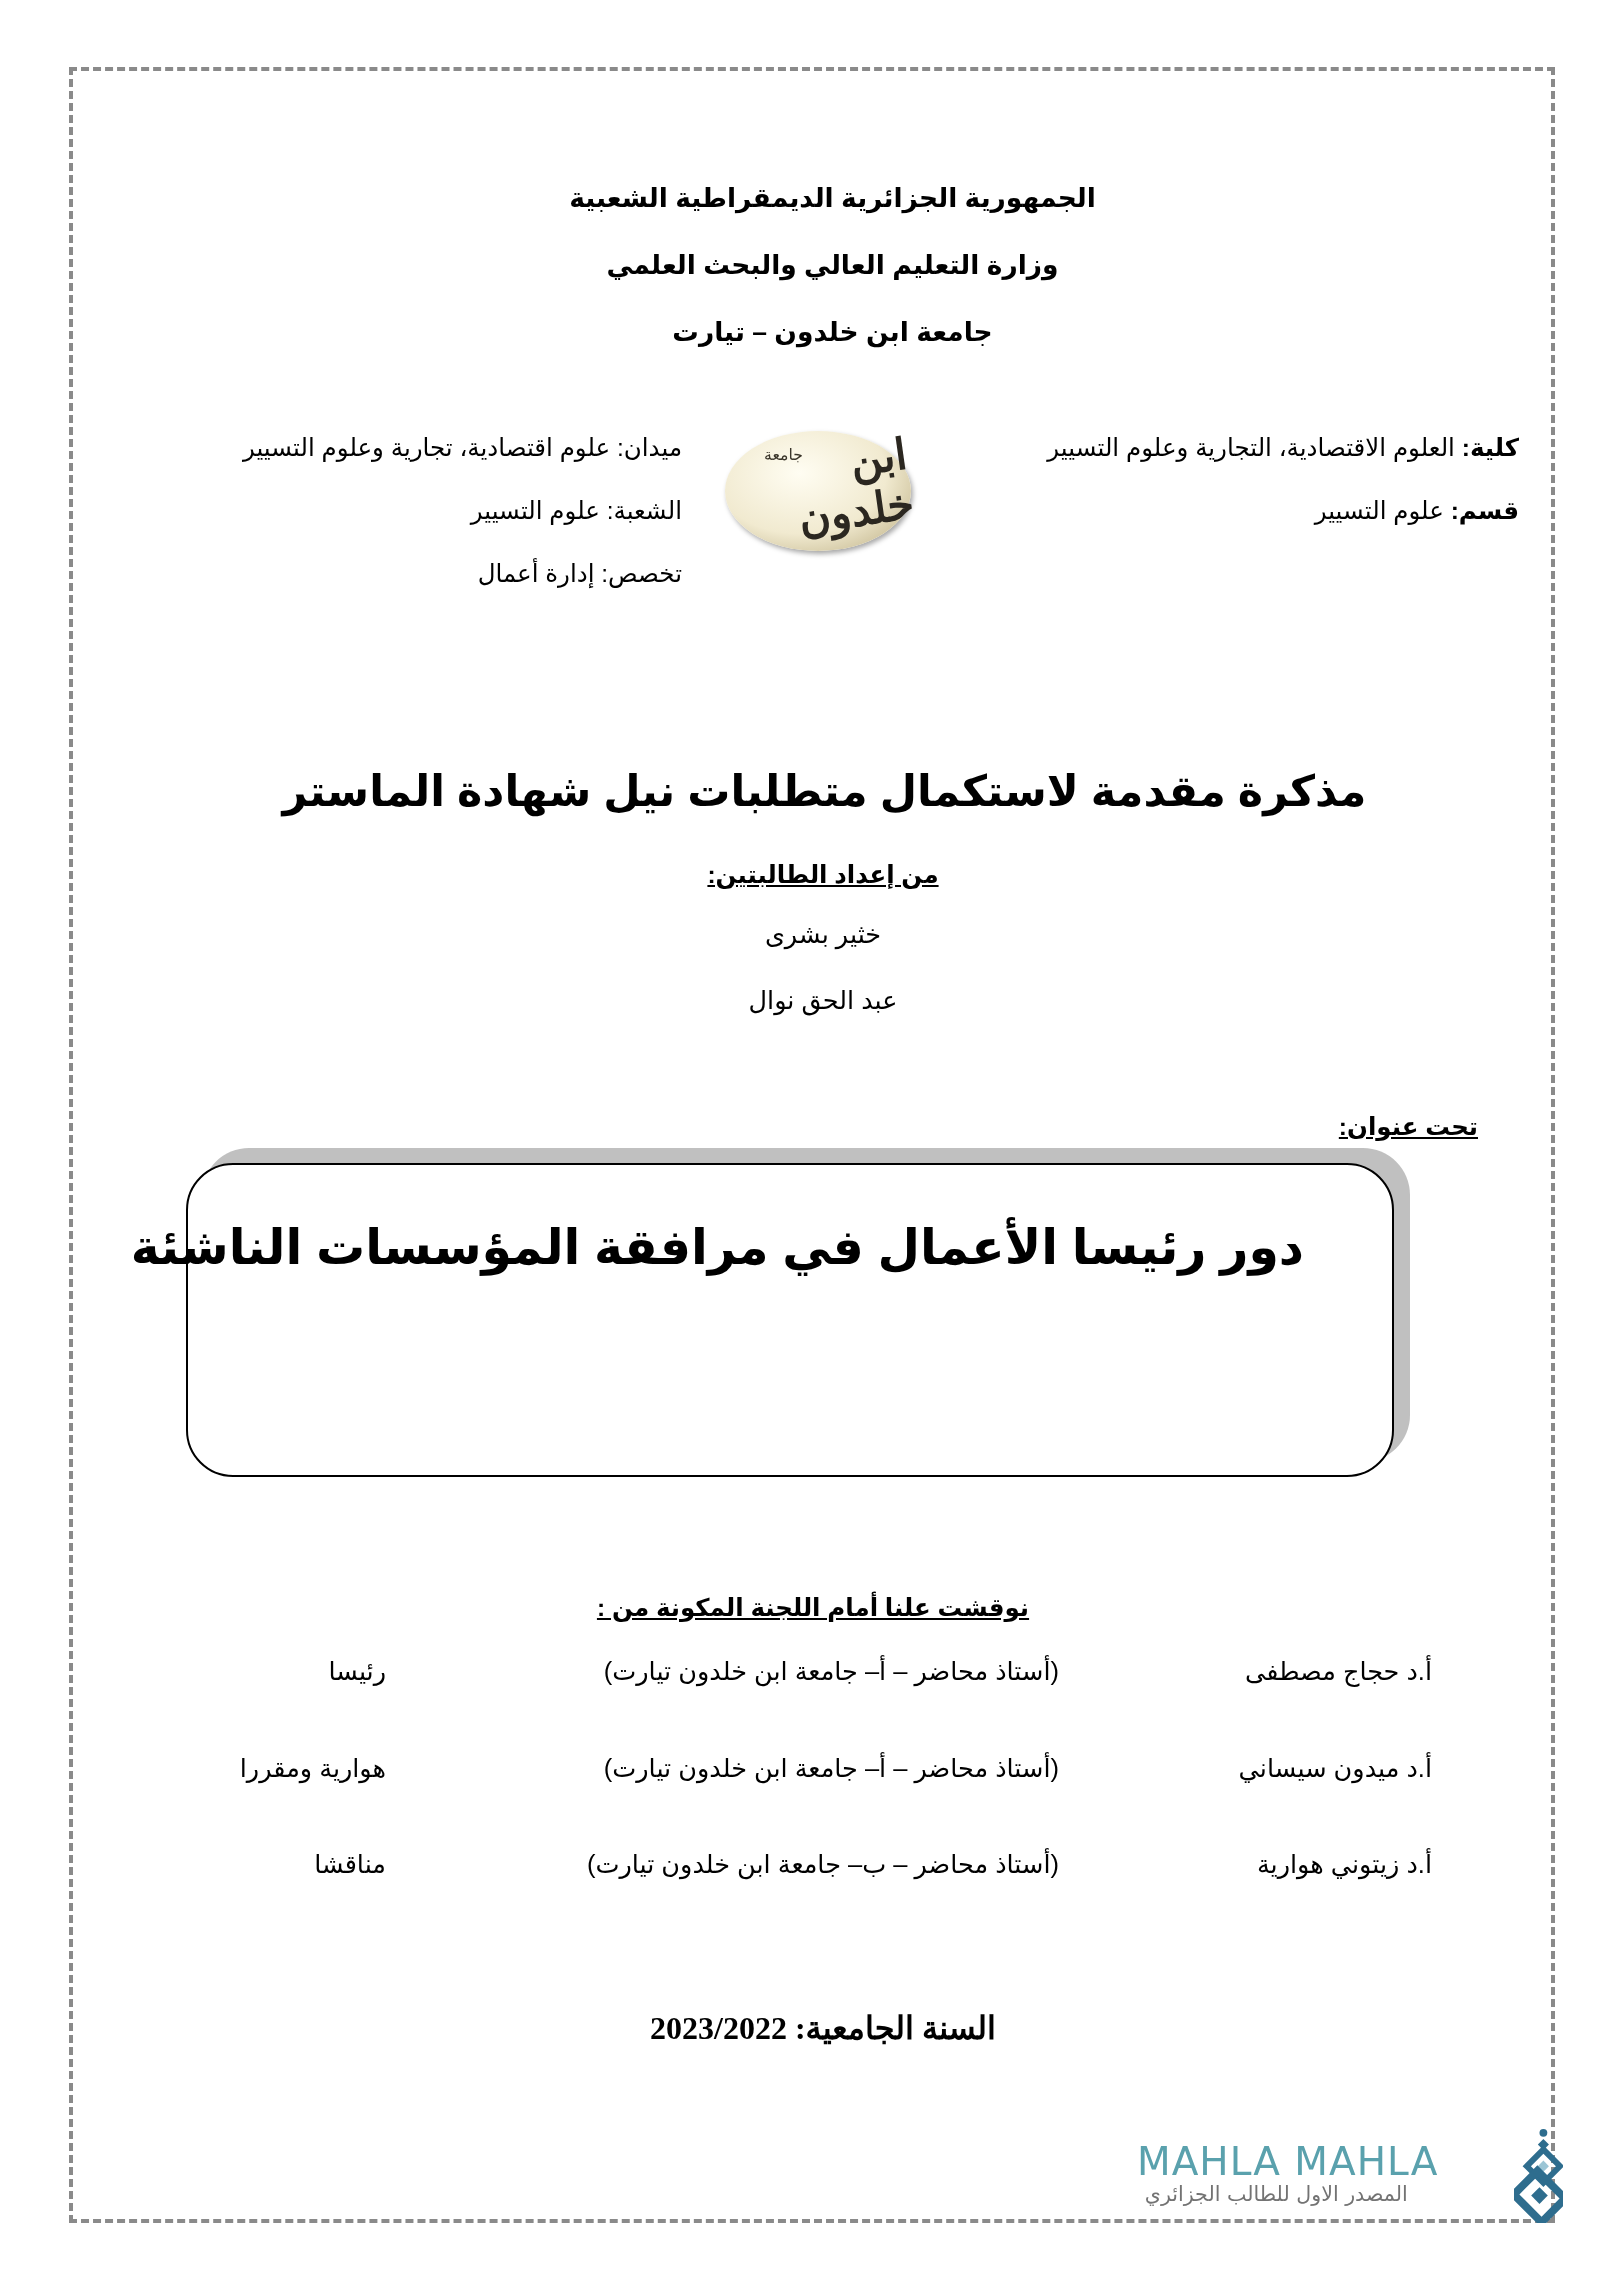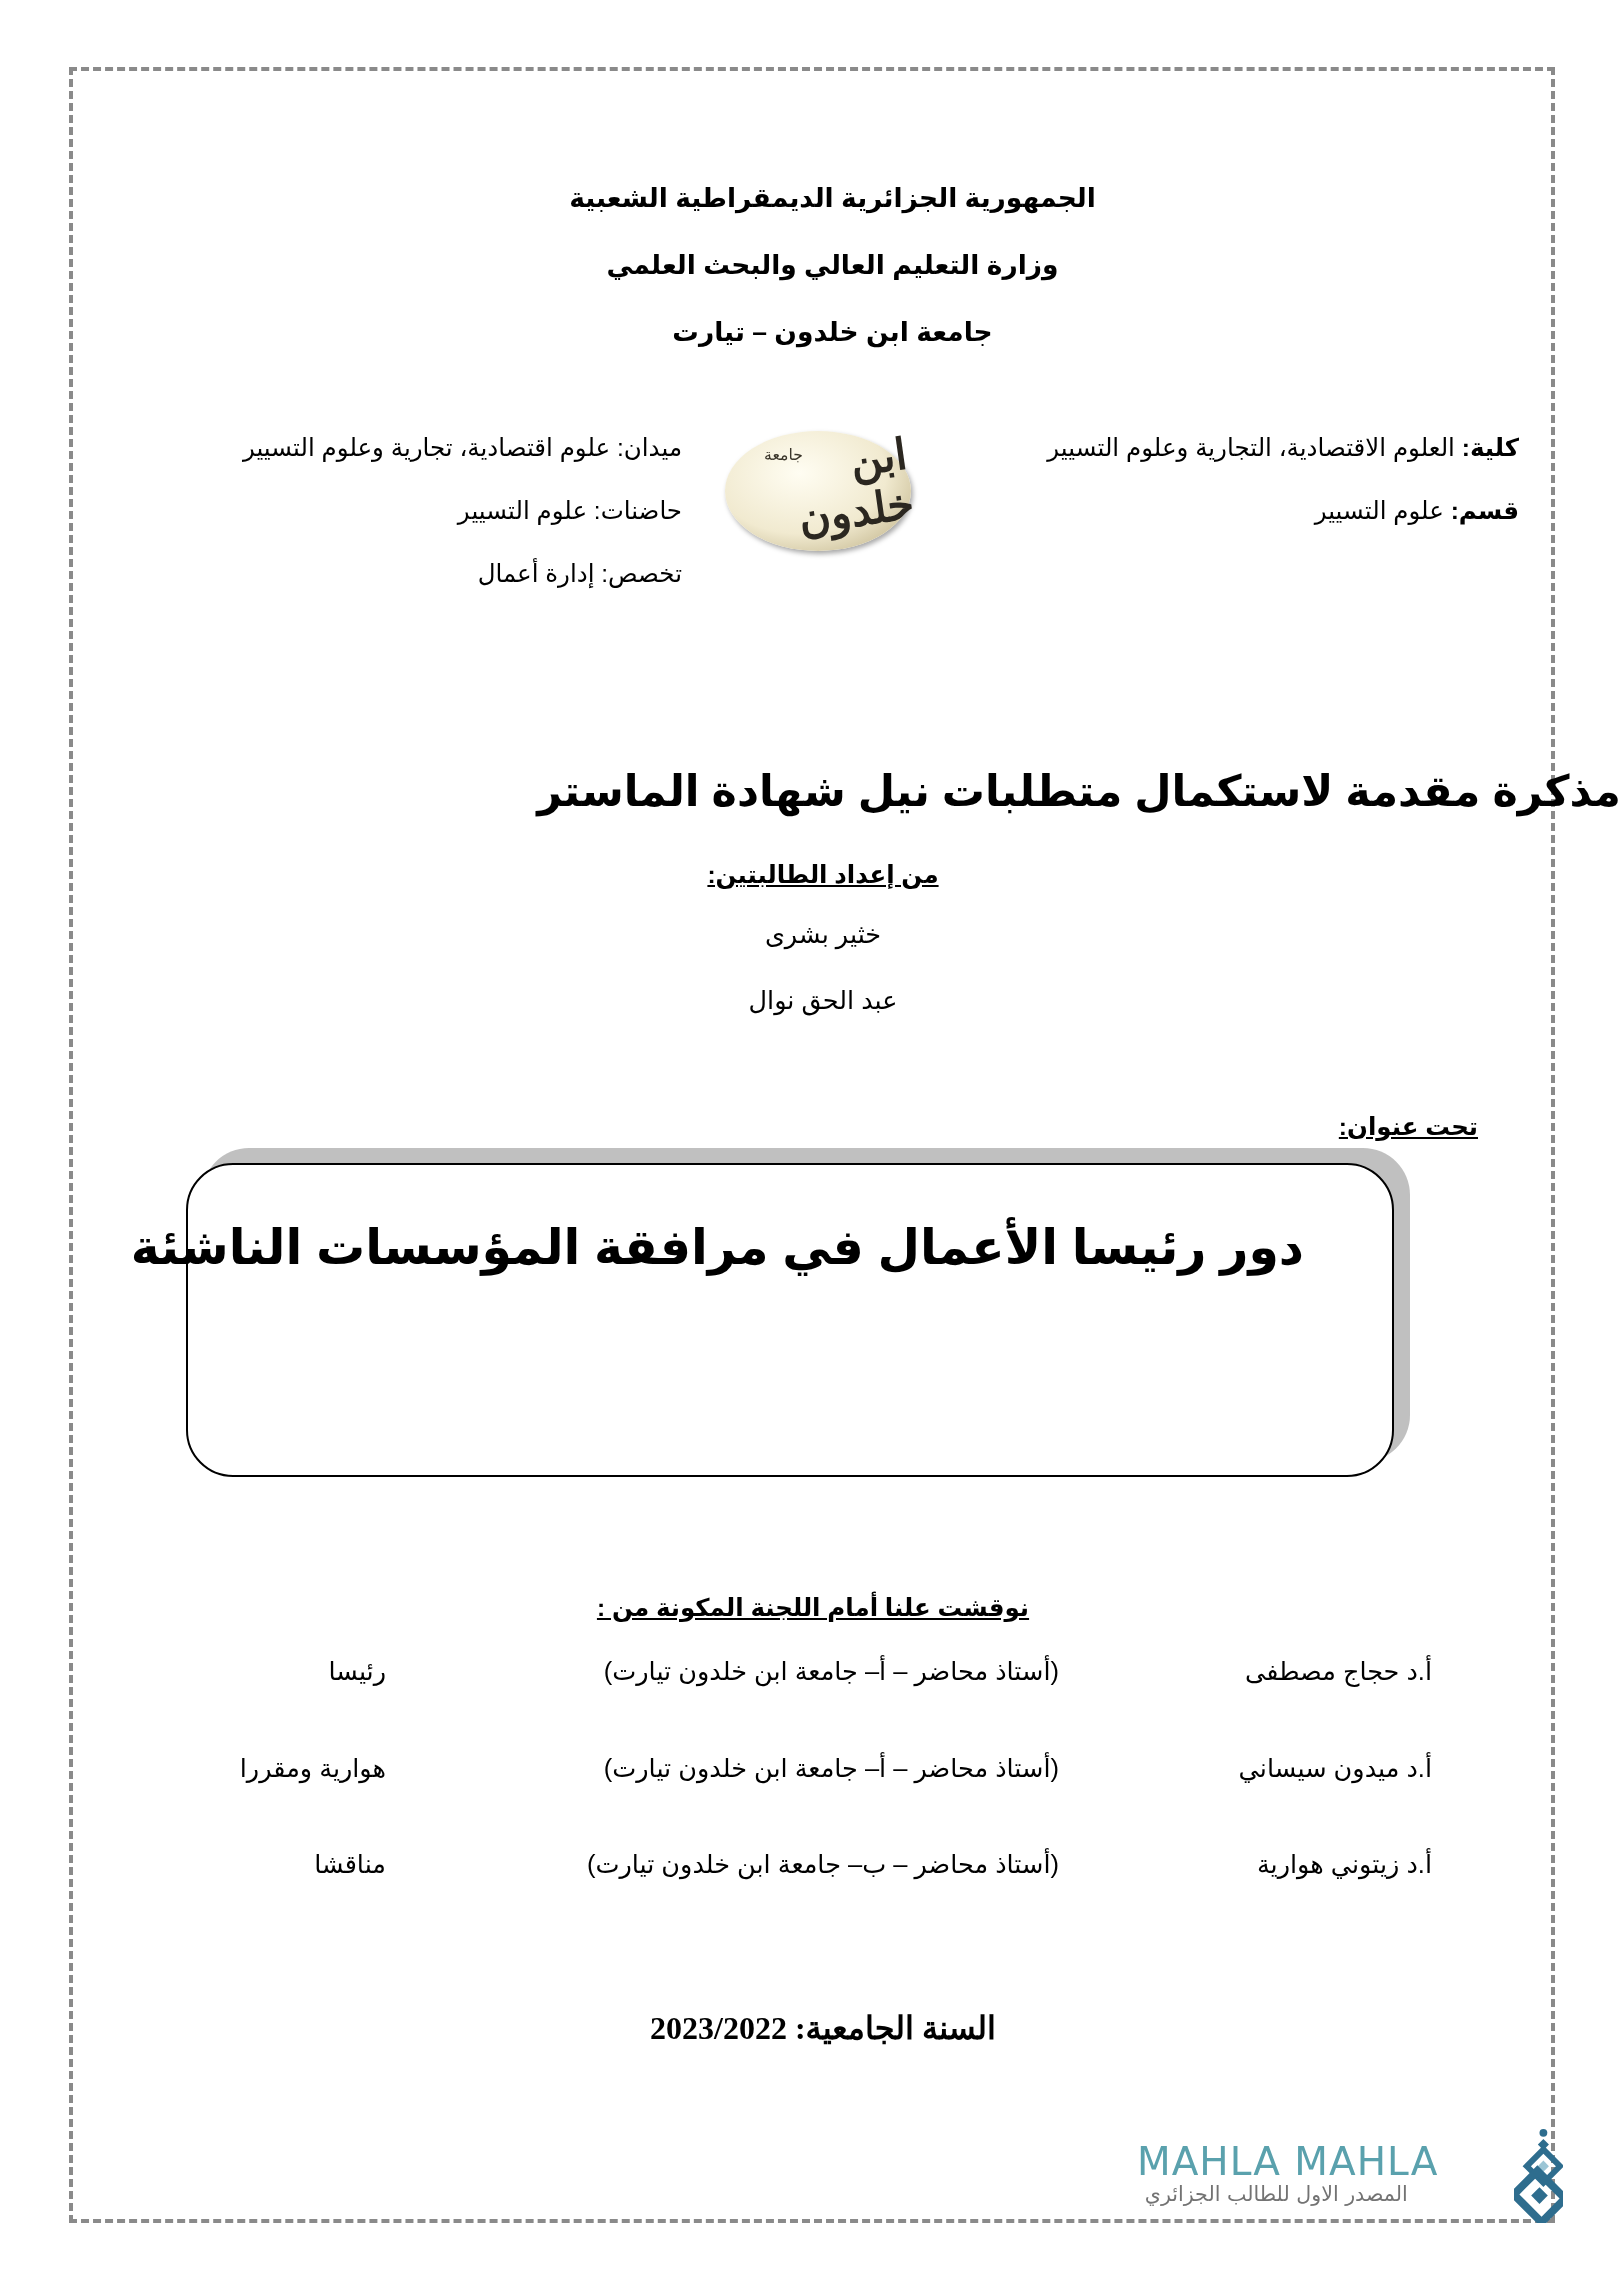--- a/index.html
+++ b/index.html
@@ -6,21 +6,21 @@
   body {
     width: 1621px; height: 2293px; position: relative; overflow: hidden;
     font-family: "Liberation Sans", "DejaVu Sans", sans-serif; color: #000;
   }
   .page-border {
     position: absolute; left: 69px; top: 67px; width: 1486px; height: 2156px;
     border: 4.9px dashed #8a8a8a; box-sizing: border-box;
     background-clip: padding-box;
   }
   .abs { position: absolute; direction: rtl; white-space: nowrap; }
-  .center { left: 0; right: 0; text-align: right; padding-left: 28px; }
+  .center { left: 0; right: 0; text-align: center; padding-left: 28px; }
 
   .hdr { font-weight: bold; font-size: 26.5px; }
   .hdr1 { top: 182px; left: 568px; width: 529px; text-align: center; }
   .hdr2 { top: 249px; left: 568px; width: 529px; text-align: center; }
   .hdr3 { top: 316px; left: 568px; width: 529px; text-align: center; }
 
   .info { font-size: 24.5px; }
   .info b { font-weight: bold; }
   .right-col { right: 102px; text-align: right; }
   .left-col { right: 939px; text-align: right; }
@@ -97,21 +97,21 @@
 
 <div class="abs info right-col" style="top:433px;"><b>كلية:</b><span> العلوم الاقتصادية، التجارية وعلوم التسيير</span></div>
 <div class="abs info right-col" style="top:496px;"><b>قسم:</b><span> علوم التسيير</span></div>
 
 <div class="logo">
   <span class="logo-small">جامعة</span>
   <span class="logo-text">ابن خلدون</span>
 </div>
 
 <div class="abs info left-col" style="top:433px;">ميدان: علوم اقتصادية، تجارية وعلوم التسيير</div>
-<div class="abs info left-col" style="top:496px;">حاضنات: علوم التسيير</div>
+<div class="abs info left-col" style="top:496px;">الشعبة: علوم التسيير</div>
 <div class="abs info left-col" style="top:559px;">تخصص: إدارة أعمال</div>
 
 <div class="abs center memo-title">مذكرة مقدمة لاستكمال متطلبات نيل شهادة الماستر</div>
 <div class="abs prep-label" style="left:686px; width:274px; text-align:center;">من إعداد الطالبتين:</div>
 <div class="abs student student1" style="left:686px; width:274px; text-align:center;">خثير بشرى</div>
 <div class="abs student student2" style="left:686px; width:274px; text-align:center;">عبد الحق نوال</div>
 
 <div class="abs under-title">تحت عنوان:</div>
 <div class="title-shadow"></div>
 <div class="title-box">

